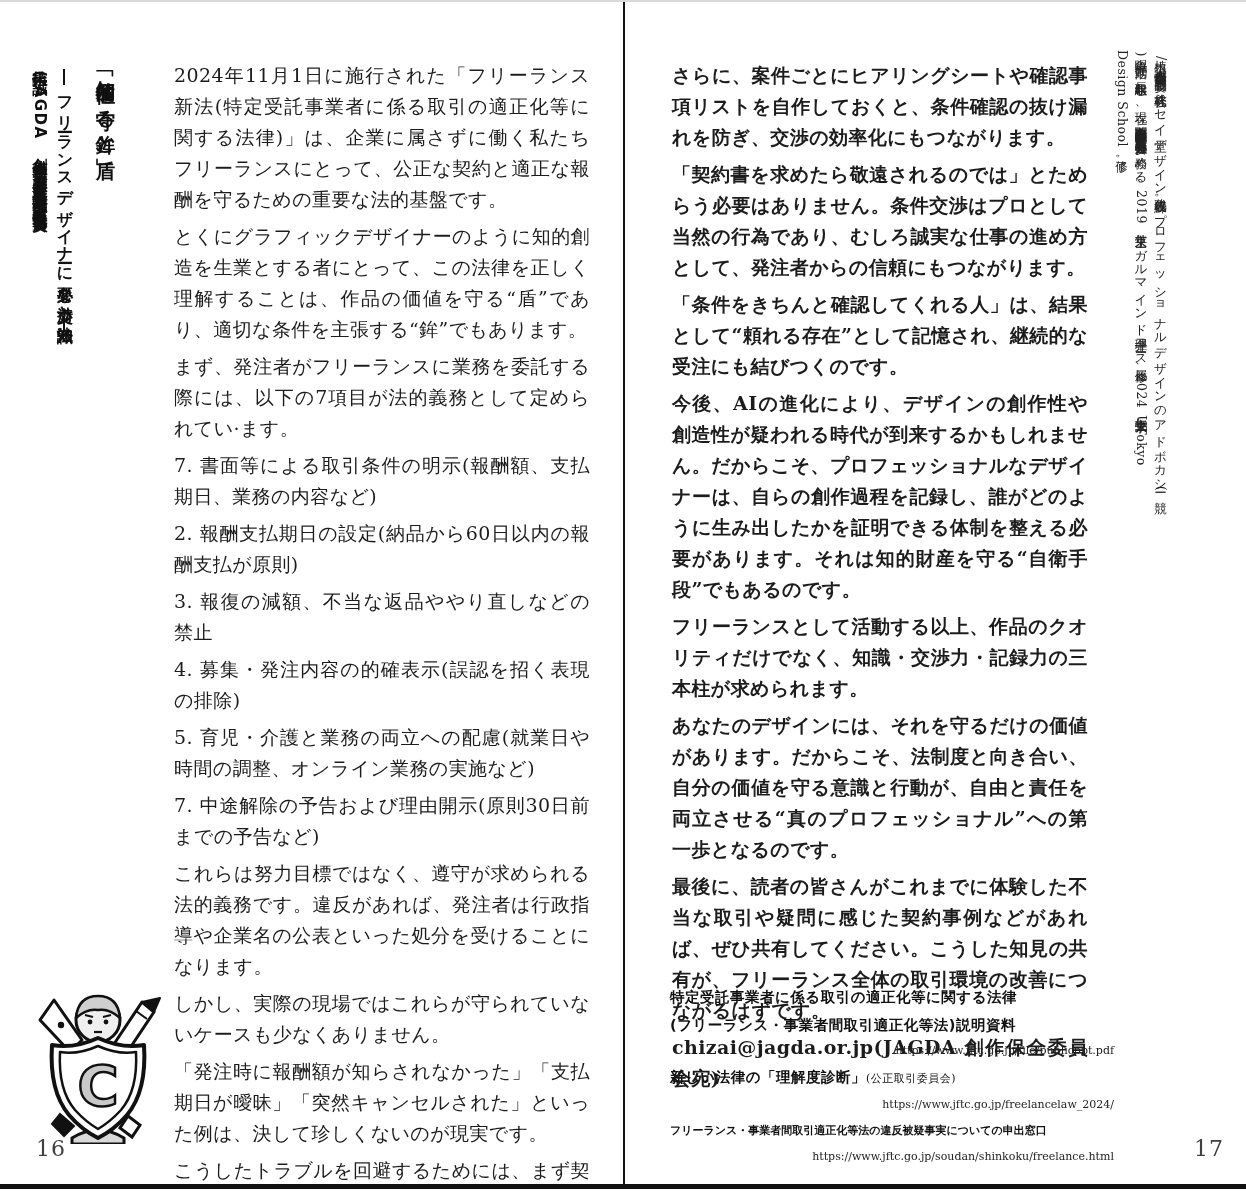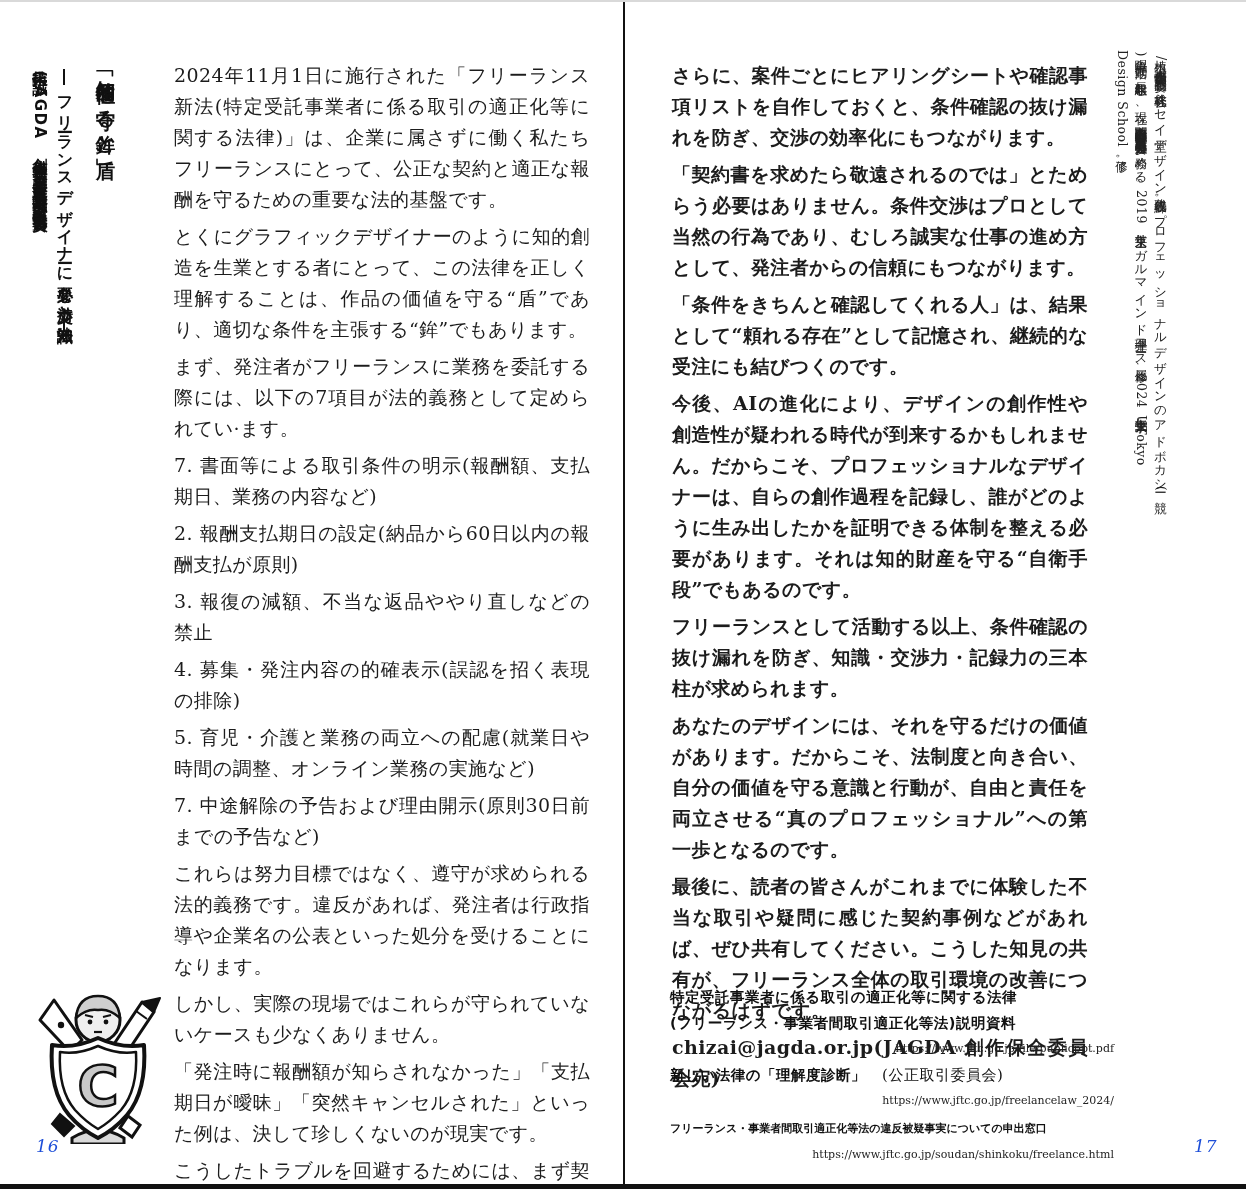--- a/index.html
+++ b/index.html
@@ -34,30 +34,30 @@
     position:absolute;top:52px;width:428px;
     font-size:19px;line-height:31px;letter-spacing:0.4px;
     text-align:justify;word-break:break-all;
   }
   .body-left{left:168px;}
   .body-right{left:666px;font-weight:bold;}
   .para{margin:6px;}
   
   .mascot{position:absolute;left:30px;top:986px;margin:0;width:136px;height:156px;}
   
-  .pageno{position:absolute;font-size:17px;color:#1d4ed8;letter-spacing:1px;font-style:italic;}
+  .pageno{position:absolute;font-size:22px;color:#404040;letter-spacing:1px;}
   .pageno-left{left:36px;top:1134px;}
   .pageno-right{left:1194px;top:1134px;}
   
   .resources{position:absolute;left:670px;top:982px;width:444px;}
   .res-title{
     font-family:"DejaVu Sans", sans-serif;font-weight:700;
     font-size:14.5px;line-height:26px;letter-spacing:0.5px;color:#111;
   }
-  .res-suffix{font-family:"DejaVu Serif", serif;font-weight:400;font-size:15px;margin-left:16px;}
+  .res-suffix{font-family:"DejaVu Serif", serif;font-weight:400;font-size:11px;}
   .res-url{font-size:11px;line-height:26px;color:#222;text-align:right;}
   .resource:last-child .res-title{font-size:11px;letter-spacing:0;}
   
   .bio{
     position:absolute;left:1112px;top:48px;height:442px;
     writing-mode:vertical-rl;text-orientation:mixed;
     font-size:12.5px;line-height:19.5px;letter-spacing:0.5px;color:#222;
   }
 </style>
 </head>
@@ -129,21 +129,21 @@
 
   <div class="divider"></div>
 
   <section class="page-right">
 
     <div class="body body-right">
         <p class="para">さらに、案件ごとにヒアリングシートや確認事項リストを自作しておくと、条件確認の抜け漏れを防ぎ、交渉の効率化にもつながります。</p>
         <p class="para">「契約書を求めたら敬遠されるのでは」とためらう必要はありません。条件交渉はプロとして当然の行為であり、むしろ誠実な仕事の進め方として、発注者からの信頼にもつながります。</p>
         <p class="para">「条件をきちんと確認してくれる人」は、結果として“頼れる存在”として記憶され、継続的な受注にも結びつくのです。</p>
         <p class="para">今後、AIの進化により、デザインの創作性や創造性が疑われる時代が到来するかもしれません。だからこそ、プロフェッショナルなデザイナーは、自らの創作過程を記録し、誰がどのように生み出したかを証明できる体制を整える必要があります。それは知的財産を守る“自衛手段”でもあるのです。</p>
-        <p class="para">フリーランスとして活動する以上、条件確認の抜け漏れを防ぎ、知識・交渉力・記録力の三本柱が求められます。</p>
+        <p class="para">フリーランスとして活動する以上、作品のクオリティだけでなく、知識・交渉力・記録力の三本柱が求められます。</p>
         <p class="para">あなたのデザインには、それを守るだけの価値があります。だからこそ、法制度と向き合い、自分の価値を守る意識と行動が、自由と責任を両立させる“真のプロフェッショナル”への第一歩となるのです。</p>
         <p class="para">最後に、読者の皆さんがこれまでに体験した不当な取引や疑問に感じた契約事例などがあれば、ぜひ共有してください。こうした知見の共有が、フリーランス全体の取引環境の改善につながるはずです。</p>
         <p class="para">chizai@jagda.or.jp(JAGDA 創作保全委員会宛)</p>
       </div>
 
     <div class="resources">
         <div class="resource">
         <div class="res-title"><span>特定受託事業者に係る取引の適正化等に関する法律</span><span class="res-suffix"></span></div>
         <div class="res-title">(フリーランス・事業者間取引適正化等法)説明資料</div>
         <div class="res-url">https://www.jftc.go.jp/file/publicppt.pdf</div>

